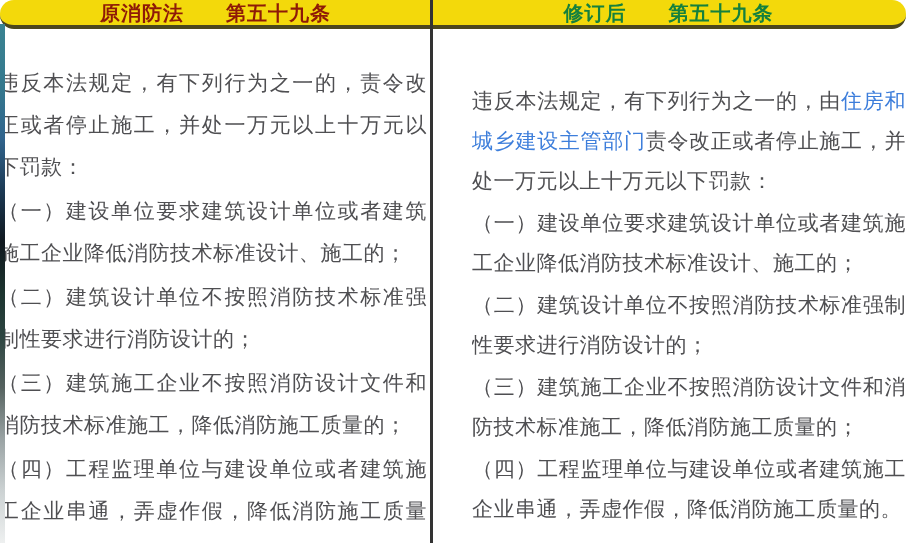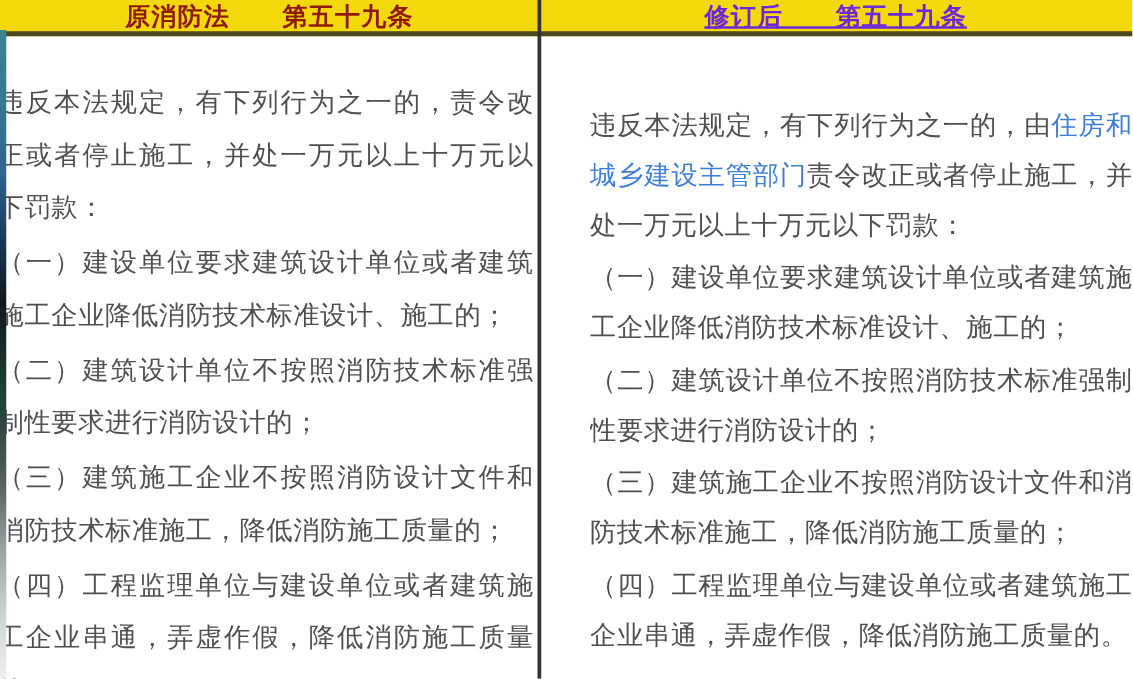--- a/index.html
+++ b/index.html
@@ -55,23 +55,23 @@
   .col p{margin:0 0 2px 0;}
   .hl{font-weight:normal;}
 </style>
 </head>
 <body>
 
 <div class="page">
 
   <div class="edge-strip"></div>
 
-  <div class="header-row" style="background:#f3d90b;">
+  <div class="header-row" style="background:#f3d90b;border-radius:14px;">
     <div class="header-cell left" style="color:#8e1a07;">原消防法　　第五十九条</div>
-    <div class="header-cell right" style="color:#6d28d9;text-decoration:underline;">修订后　　第五十九条</div>
+    <div class="header-cell right" style="color:#15803d;">修订后　　第五十九条</div>
   </div>
 
   <div class="divider"></div>
 
   <div class="col left">
     <p>违反本法规定，有下列行为之一的，责令改正或者停止施工，并处一万元以上十万元以下罚款：</p>
     <p>（一）建设单位要求建筑设计单位或者建筑施工企业降低消防技术标准设计、施工的；</p>
     <p>（二）建筑设计单位不按照消防技术标准强制性要求进行消防设计的；</p>
     <p>（三）建筑施工企业不按照消防设计文件和消防技术标准施工，降低消防施工质量的；</p>
     <p>（四）工程监理单位与建设单位或者建筑施工企业串通，弄虚作假，降低消防施工质量的。</p>

